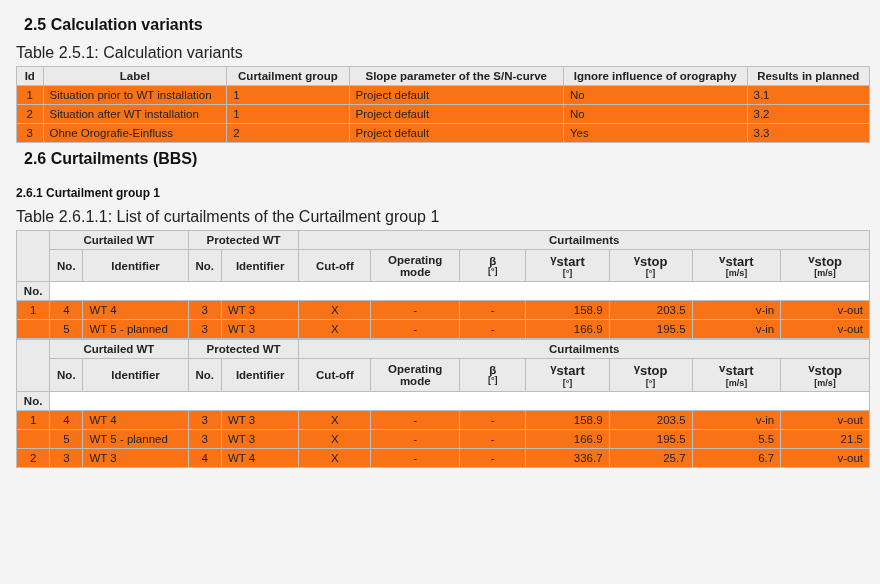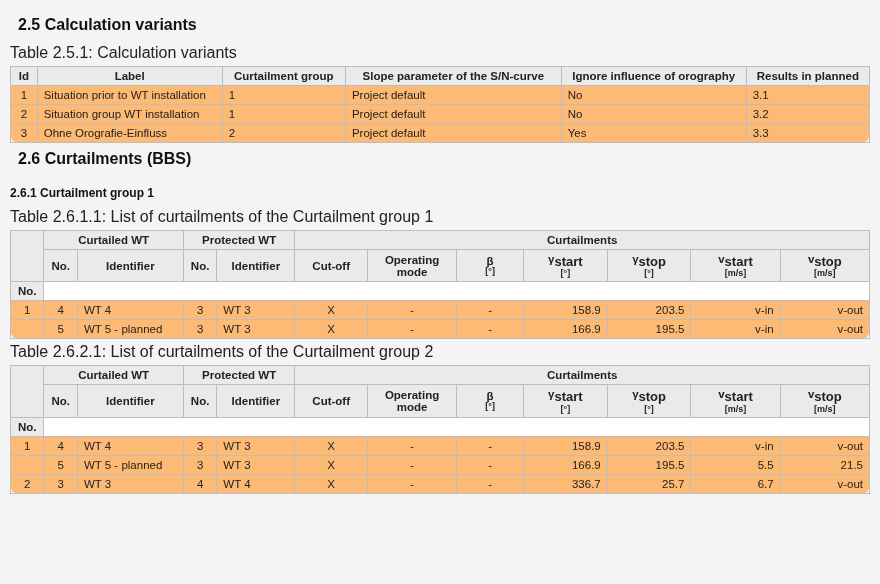--- a/index.html
+++ b/index.html
@@ -5,40 +5,39 @@
   html, body {
     margin: 0;
     padding: 0;
     background: #f4f4f4;
     font-family: Arial, Helvetica, sans-serif;
     font-size: 12px;
     color: #222;
     width: 880px;
   }
   .page {
-    padding: 12px 10px 20px 10px;
+    padding: 12px 10px 20px 16px;
   }
   h2.sec, h3.sec {
     font-family: Arial, Helvetica, sans-serif;
     font-weight: bold;
     color: #111;
     margin: 0;
   }
   h2.sec { font-size: 16px; margin: 4px 0 10px 8px; }
   h3.sec { font-size: 12px; margin: 18px 0 8px 0; }
   .caption {
     font-size: 16px;
     margin: 4px 0 4px 0;
   }
   table {
     border-collapse: collapse;
     width: 100%;
-    background: #fdba74;
+    background: #f97316;
     table-layout: fixed;
-    border-radius: 9px;
   }
   th, td {
     border: 1px solid #bdbdbd;
     padding: 3px 6px;
     vertical-align: middle;
     font-size: 11.5px;
   }
   th {
     background: #eaeaea;
     font-weight: bold;
@@ -81,21 +80,21 @@
       <tr>
         <td class="center">1</td>
         <td>Situation prior to WT installation</td>
         <td>1</td>
         <td>Project default</td>
         <td>No</td>
         <td>3.1</td>
       </tr>
       <tr>
         <td class="center">2</td>
-        <td>Situation group WT installation</td>
+        <td>Situation after WT installation</td>
         <td>1</td>
         <td>Project default</td>
         <td>No</td>
         <td>3.2</td>
       </tr>
       <tr>
         <td class="center">3</td>
         <td>Ohne Orografie-Einfluss</td>
         <td>2</td>
         <td>Project default</td>
@@ -175,21 +174,20 @@
         <td class="center">-</td>
         <td class="center">-</td>
         <td class="num-right">166.9</td>
         <td class="num-right">195.5</td>
         <td class="num-right">v-in</td>
         <td class="num-right">v-out</td>
       </tr>
     </tbody>
   </table>
 
-  <div class="caption">Table 2.6.2.1: List of curtailments of the Curtailment group 2</div>
 
   <table>
     <colgroup>
       <col style="width:30px">
         <col style="width:30px">
         <col style="width:95px">
       <col style="width:30px">
         <col style="width:70px">
       <col style="width:65px">
         <col style="width:80px">

